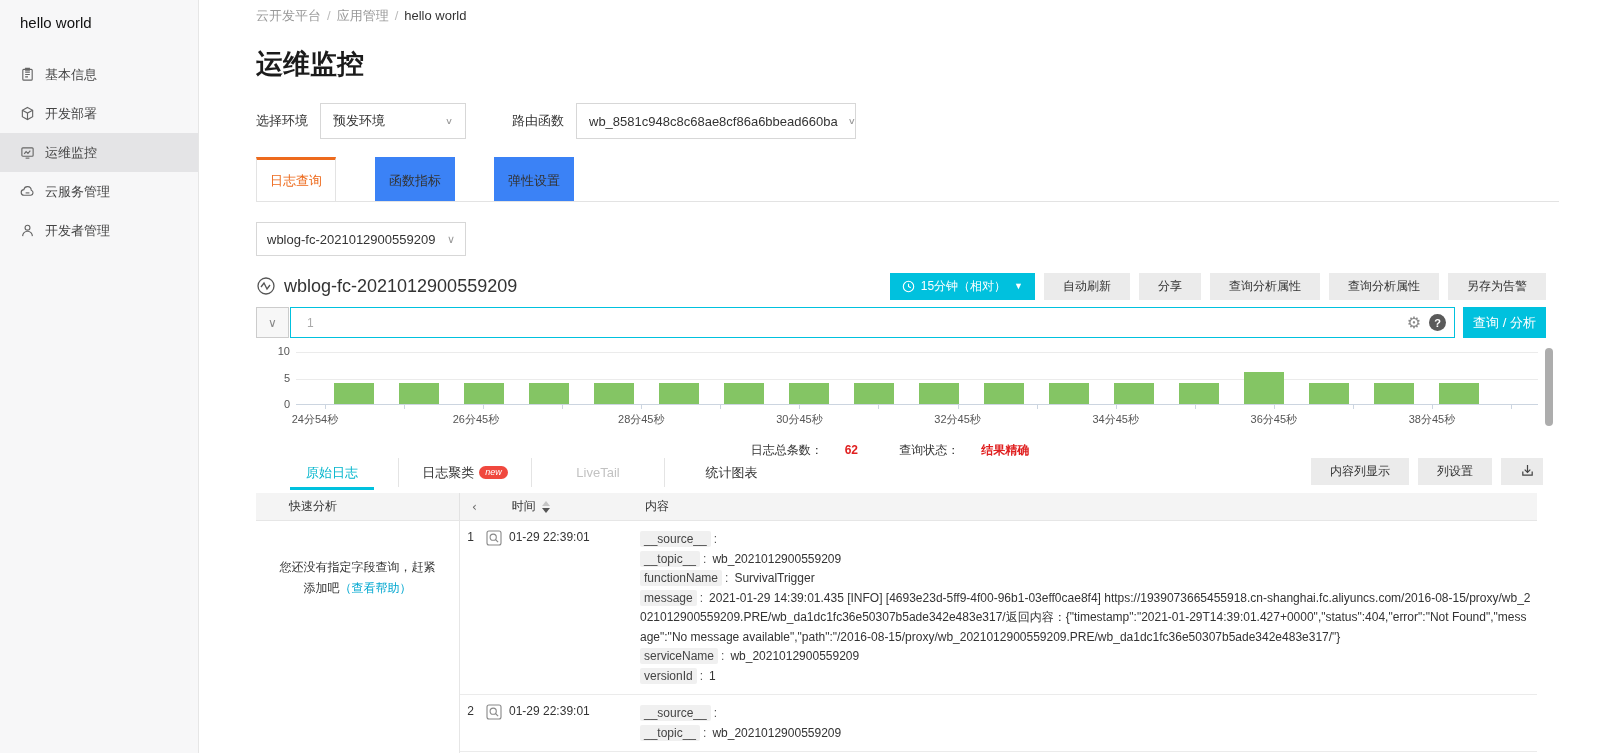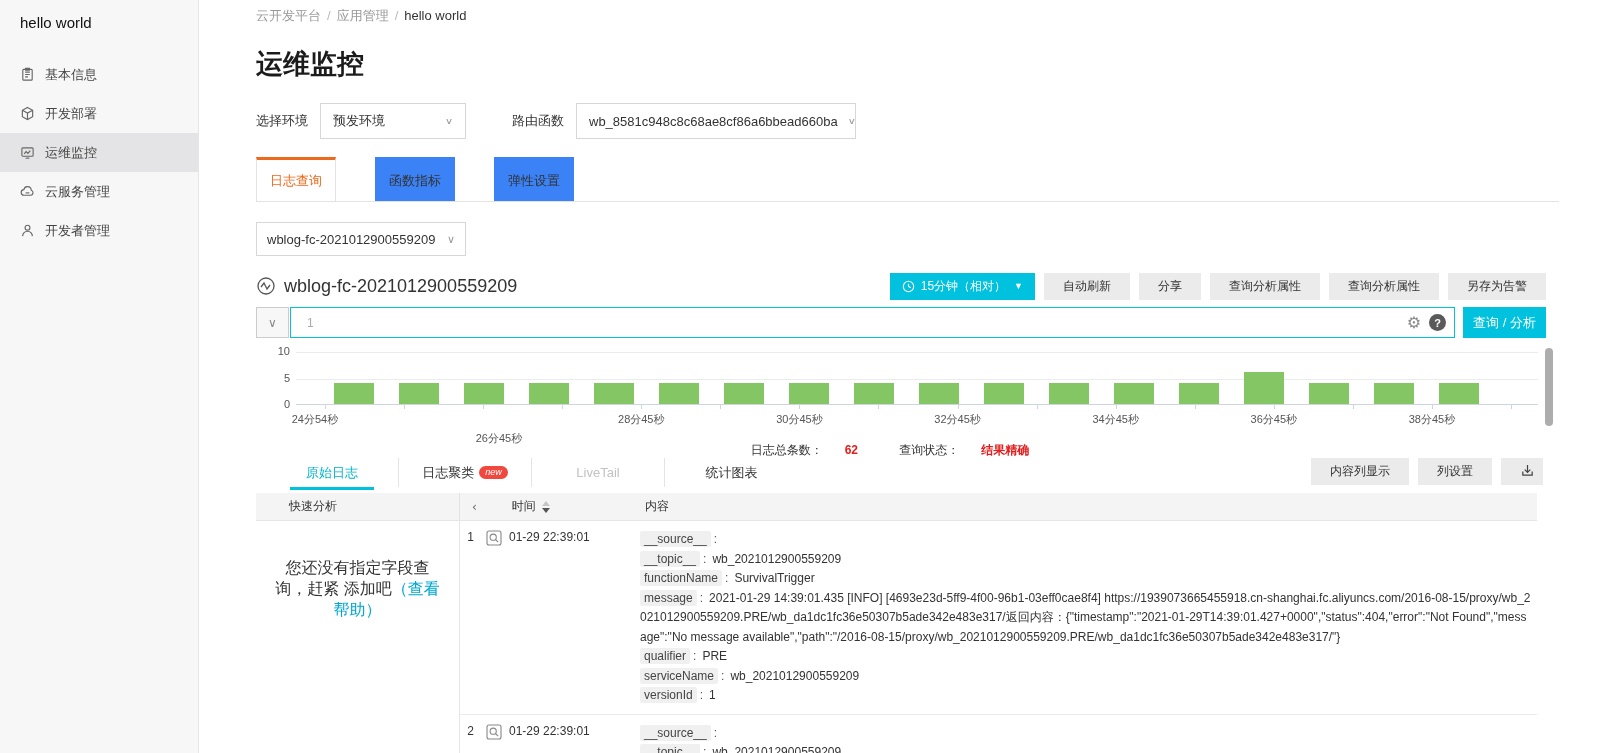--- a/index.html
+++ b/index.html
@@ -109,21 +109,21 @@
   .th-time .col-chev { margin-left:12px; color:#666; cursor:pointer; font-family:"DejaVu Sans",sans-serif; }
   .th-time .tlabel { margin-left:35px; }
   .sorts { display:inline-flex; flex-direction:column; margin-left:6px; line-height:5px; }
   .car { width:0; height:0; border-left:4px solid transparent; border-right:4px solid transparent; }
   .car.up { border-bottom:5px solid #c6c6c6; margin-bottom:2px; }
   .car.down { border-top:5px solid #555; }
   .th-content { flex:1; display:flex; align-items:center; padding-left:5px; }
 
   .tbl-body { position:absolute; left:0; top:255px; right:9px; bottom:0; display:flex; overflow:hidden; }
   .quick-panel { width:204px; border-right:1px solid #e6e6e6; padding:36px 18px 0;
-    text-align:center; font-size:16px; color:#333; line-height:21px; }
+    text-align:center; font-size:12px; color:#333; line-height:21px; }
   .quick-panel a { color:#00a7d0; text-decoration:none; cursor:pointer; }
   .rows { flex:1; overflow:hidden; }
   .log-row { display:flex; border-bottom:1px solid #ebebeb; padding:9px 0 8px; }
   .cell-time { width:180px; flex:none; display:flex; font-size:12px; color:#333; }
   .row-num { width:20px; text-align:right; margin-left:-6px; }
   .row-mag { margin:0 7px 0 12px; display:inline-flex; cursor:pointer; }
   .cell-content { flex:1; font-size:12px; color:#333; line-height:19.5px; padding-right:6px;
     word-break:break-all; }
   .fline .k { background:#f0f0f0; border-radius:2px; padding:1px 4px; color:#444; }
   .fline .colon { margin:0 6px 0 3px; color:#555; }
@@ -280,21 +280,21 @@
           <div class="bar" style="left: 818px; height: 21.2px; background: rgb(132, 197, 100);"></div>
           <div class="bar" style="left: 883px; height: 21.2px; background: rgb(132, 197, 100);"></div>
           <div class="bar" style="left: 948px; height: 31.8px; background: rgb(132, 197, 100);"></div>
           <div class="bar" style="left: 1013px; height: 21.2px; background: rgb(132, 197, 100);"></div>
           <div class="bar" style="left: 1078px; height: 21.2px; background: rgb(132, 197, 100);"></div>
           <div class="bar" style="left: 1143px; height: 21.2px; background: rgb(132, 197, 100);"></div>
           <div class="tick" style="left: 29px;"></div>
           <div class="xlab" style="left: 19px;">24分54秒</div>
           <div class="tick" style="left: 108.07px;"></div>
           <div class="tick" style="left: 187.14px;"></div>
-          <div class="xlab" style="left: 203px; margin-top: 19px;">26分45秒</div>
+          <div class="xlab" style="left: 180px;">26分45秒</div>
           <div class="tick" style="left: 266.21px;"></div>
           <div class="tick" style="left: 345.28px;"></div>
           <div class="xlab" style="left: 345.28px;">28分45秒</div>
           <div class="tick" style="left: 424.35px;"></div>
           <div class="tick" style="left: 503.42px;"></div>
           <div class="xlab" style="left: 503.42px;">30分45秒</div>
           <div class="tick" style="left: 582.49px;"></div>
           <div class="tick" style="left: 661.56px;"></div>
           <div class="xlab" style="left: 661.56px;">32分45秒</div>
           <div class="tick" style="left: 740.63px;"></div>
@@ -375,21 +375,20 @@
                   <path d="M9.5 9.5l2.6 2.6" stroke="#888" stroke-width="1.1"></path>
                 </svg>
               </span>
               <span>01-29 22:39:01</span>
             </div>
             <div class="cell-content">
               <div class="fline"><span class="k">__source__</span><span class="colon">:</span><span class="v"></span></div>
               <div class="fline"><span class="k">__topic__</span><span class="colon">:</span><span class="v">wb_2021012900559209</span></div>
               <div class="fline"><span class="k">functionName</span><span class="colon">:</span><span class="v">SurvivalTrigger</span></div>
               <div class="fline"><span class="k">message</span><span class="colon">:</span><span class="v">2021-01-29 14:39:01.435 [INFO] [4693e23d-5ff9-4f00-96b1-03eff0cae8f4] https://1939073665455918.cn-shanghai.fc.aliyuncs.com/2016-08-15/proxy/wb_2021012900559209.PRE/wb_da1dc1fc36e50307b5ade342e483e317/返回内容：{"timestamp":"2021-01-29T14:39:01.427+0000","status":404,"error":"Not Found","message":"No message available","path":"/2016-08-15/proxy/wb_2021012900559209.PRE/wb_da1dc1fc36e50307b5ade342e483e317/"}</span></div>
-              <div class="fline"><span class="k">qualifier</span><span class="colon">:</span><span class="v">PRE</span></div>
               <div class="fline"><span class="k">serviceName</span><span class="colon">:</span><span class="v">wb_2021012900559209</span></div>
               <div class="fline"><span class="k">versionId</span><span class="colon">:</span><span class="v">1</span></div>
             </div>
           </div>
           <div class="log-row">
             <div class="cell-time">
               <span class="row-num">2</span>
               <span class="row-mag">
                 <svg width="16" height="16" viewBox="0 0 16 16">
                   <rect x="1" y="1" width="14" height="14" rx="2" stroke="#888" fill="none" stroke-width="1.1"></rect>

